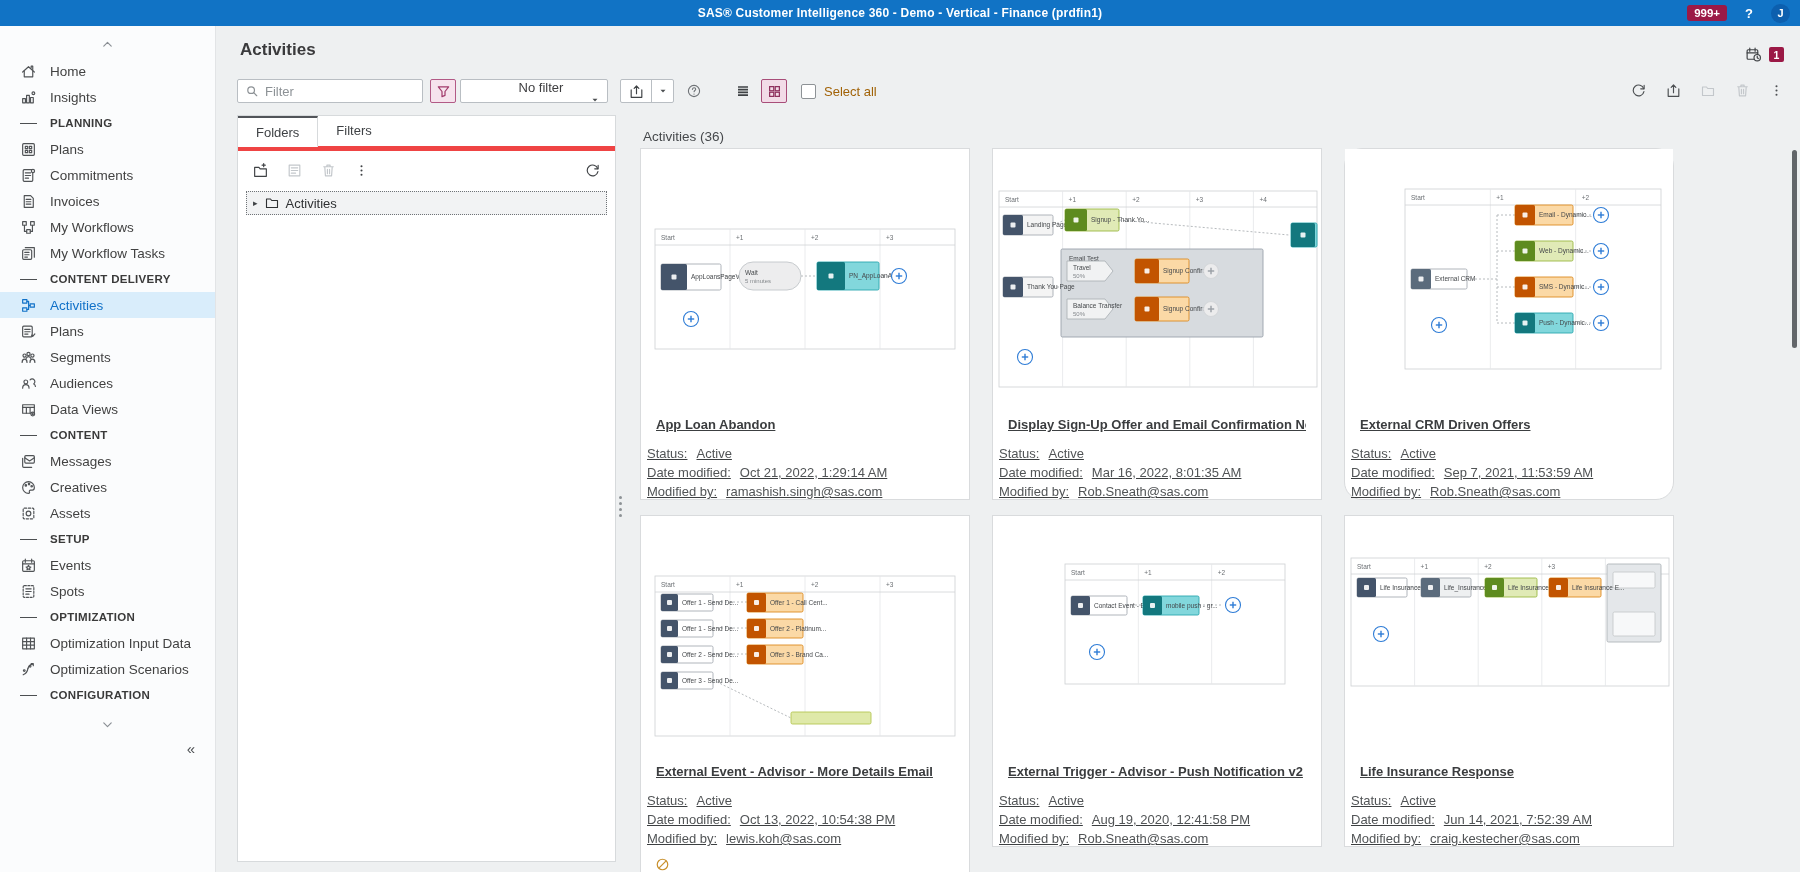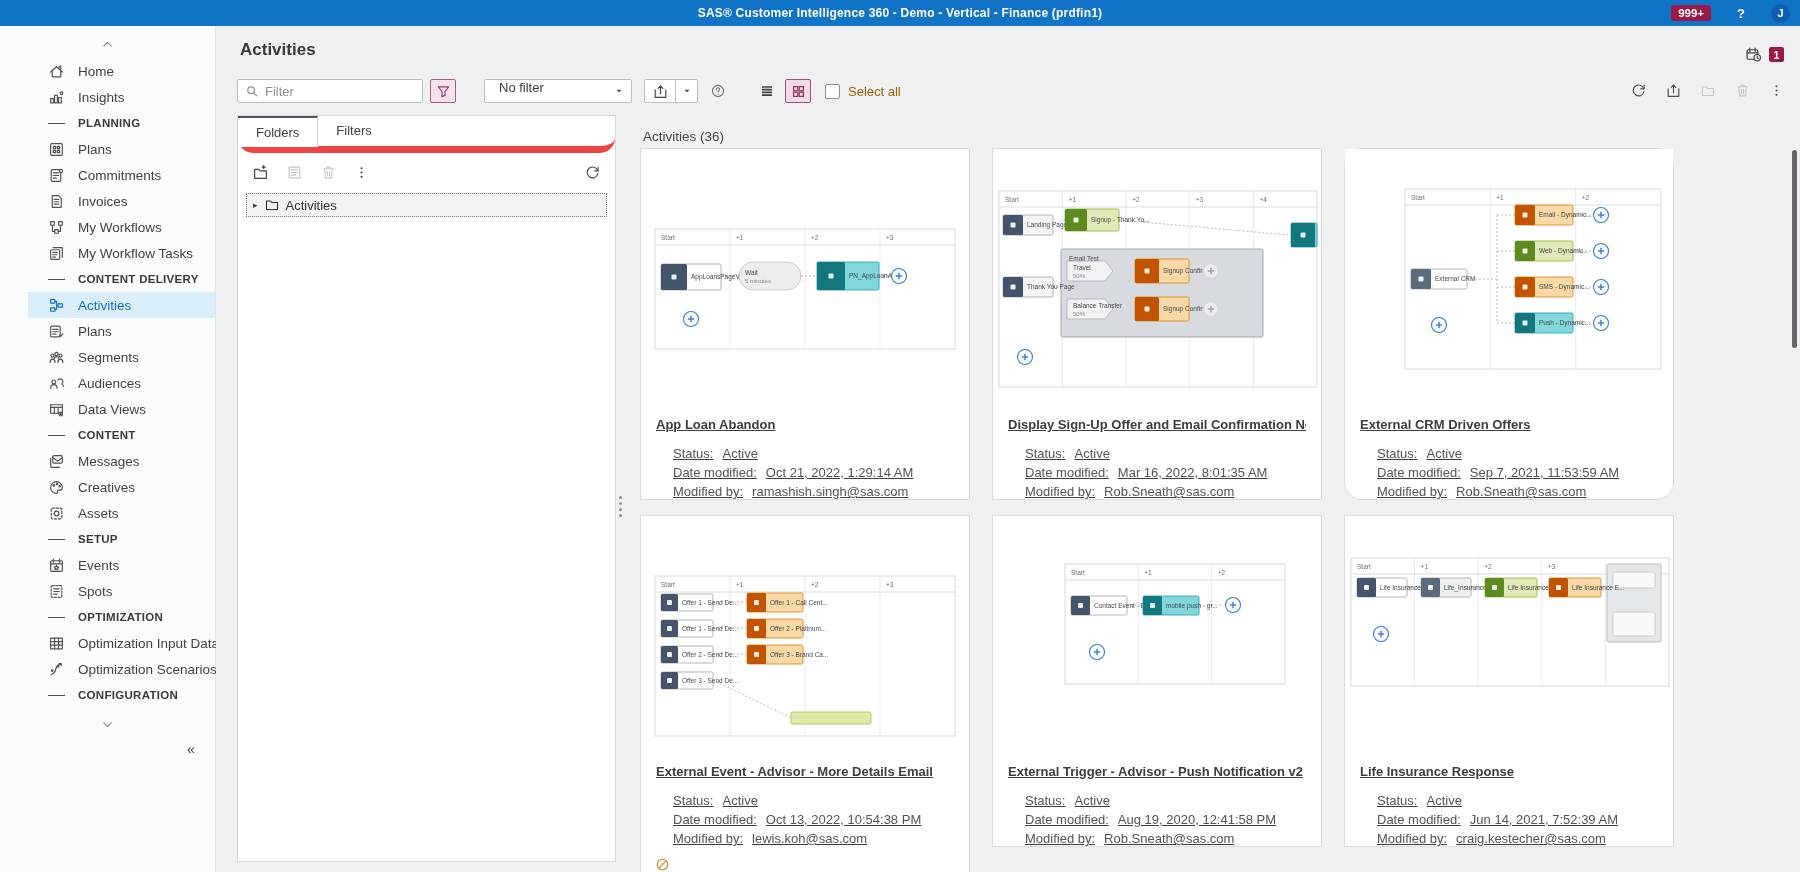--- a/index.html
+++ b/index.html
@@ -5,30 +5,30 @@
   * { margin:0; padding:0; box-sizing:border-box; }
   html,body { width:1800px; height:872px; overflow:hidden; }
   body { font-family:"Liberation Sans", sans-serif; background:#eef0f1; position:relative; color:#3c3f41; }
   .ic { display:inline-flex; align-items:center; justify-content:center; }
   .ic svg { display:block; }
 
   
   .topbar { position:absolute; left:0; top:0; width:1800px; height:26px; background:#1173c5; }
   .topbar-title { position:absolute; left:0; right:0; top:0; height:26px; line-height:26px; text-align:center;
     color:#fff; font-size:12px; font-weight:600; letter-spacing:.2px; }
-  .topbar-right { position:absolute; right:10px; top:0; height:26px; display:flex; align-items:center; gap:26px; }
+  .topbar-right { position:absolute; right:10px; top:0; height:26px; display:flex; align-items:center; gap:18px; }
   .badge999 { background:#9b1946; color:#fff; font-size:11.5px; font-weight:bold; padding:2px 7px; border-radius:3px; }
   .help-q { color:#fff; font-size:13px; font-weight:bold; cursor:pointer; }
   .avatar { width:19px; height:19px; border-radius:50%; background:#0c5fae; color:#fff; font-size:11px; font-weight:bold;
     display:flex; align-items:center; justify-content:center; cursor:pointer; }
 
   
   .sidebar { position:absolute; left:0; top:26px; width:216px; bottom:0; background:#fbfcfd; border-right:1px solid #e2e4e6; }
   .side-chevron { position:absolute; top:10px; left:0; right:0; display:flex; justify-content:center; color:#8a8f94; cursor:pointer; }
-  .side-list { position:absolute; top:32px; left:0; right:0;margin-left:28px; }
+  .side-list { position:absolute; top:32px; left:0; right:0; }
   .side-item { height:26px; display:flex; align-items:center; padding-left:20px; gap:13px; font-size:13.5px; color:#424242; cursor:pointer; white-space:nowrap; }
   .side-item .ic { width:17px; height:17px; color:#505356; flex:none; }
   .side-item.selected { background:#d9edfb; color:#1071c8; }
   .side-item.selected .ic { color:#1071c8; }
   .side-section { height:26px; display:flex; align-items:center; padding-left:20px; gap:13px; font-size:11.5px; font-weight:bold; color:#3a3a3a; letter-spacing:.3px; white-space:nowrap; }
   .side-section .dash { width:17px; border-top:1.6px solid #4c4f52; flex:none; }
   .side-chevron-down { position:absolute; top:690px; left:0; right:0; display:flex; justify-content:center; color:#8a8f94; cursor:pointer; }
   .side-collapse { position:absolute; top:714px; right:20px; color:#4c4f52; font-size:15px; cursor:pointer; }
 
   
@@ -37,57 +37,57 @@
   .header-icons { position:absolute; right:16px; top:20px; display:flex; align-items:center; gap:7px; color:#3f4245; }
   .cal-badge { min-width:15px; height:15px; background:#9b1946; color:#fff; font-size:10.5px; font-weight:bold;
     display:flex; align-items:center; justify-content:center; border-radius:2px; padding:0 3px; }
 
   .toolbar { position:absolute; left:21px; top:52px; height:26px; display:flex; align-items:center; }
   .search-box { width:186px; height:24px; background:#fff; border:1px solid #b9bec3; border-radius:2px; display:flex; align-items:center; padding:0 7px; gap:6px; color:#8d9296; }
   .search-box input { border:none; outline:none; width:100%; font-size:13px; color:#c2410c; font-family:inherit; background:transparent; }
   .search-box input::placeholder { color:#8d9296; }
   .funnel-btn { width:26px; height:24px; margin-left:7px; background:#f6e3ed; border:1px solid #b25a86; border-radius:2px;
     display:flex; align-items:center; justify-content:center; color:#a13a6b; cursor:pointer; }
-  .dropdown { margin-left:28px; width:148px; height:24px; background:#fff; border:1px solid #b9bec3; border-radius:2px;
-    display:flex; align-items:flex-start; font-size:13px; color:#3d3d3f; padding-left:14px; cursor:pointer; }
+  .dropdown { margin-left:4px; width:148px; height:24px; background:#fff; border:1px solid #b9bec3; border-radius:2px;
+    display:flex; align-items:center; font-size:13px; color:#3d3d3f; padding-left:14px; cursor:pointer;flex-direction:column; }
   .dd-caret { margin-left:auto; width:24px; height:100%; display:flex; align-items:center; justify-content:center; color:#4c4f52; }
   .split-btn { margin-left:12px; display:flex; height:24px; border:1px solid #b9bec3; background:#fff; border-radius:2px; }
   .split-main { width:30px; display:flex; align-items:center; justify-content:center; color:#3f4245; cursor:pointer; }
   .split-caret { width:22px; border-left:1px solid #b9bec3; display:flex; align-items:center; justify-content:center; color:#4c4f52; cursor:pointer; }
   .help-btn { margin-left:12px; color:#6e7276; cursor:pointer; }
   .viewtoggle { margin-left:28px; display:flex; gap:5px; }
   .vt-btn { width:26px; height:24px; display:flex; align-items:center; justify-content:center; color:#3f4245; border:1px solid transparent; border-radius:2px; cursor:pointer; }
   .vt-btn.selected { background:#f2dbe7; border-color:#a84d79; color:#8e2f5d; }
   .selectall { margin-left:14px; display:flex; align-items:center; gap:8px; font-size:13px; color:#a16207; cursor:pointer; }
   .cb { width:15px; height:15px; background:#fff; border:1px solid #8d9296; border-radius:2px; }
   .main-right-icons { position:absolute; right:16px; top:56px; display:flex; gap:18px; align-items:center; color:#4c4f52; }
   .main-right-icons .disabled, .panel-toolbar .disabled { color:#c3c7cb; }
 
   
   .panel { position:absolute; left:21px; top:89px; width:379px; bottom:10px; background:#fff; border:1px solid #d7dadc; }
-  .tabs { display:flex; border-bottom:7px solid #ef4444;border-radius:15px; }
+  .tabs { display:flex; border-bottom:5px solid #ef4444; }
   .tab { padding:7px 18px 6px; font-size:13px; color:#3f4245; cursor:pointer; }
   .tab.active { background:#fff; border-right:1px solid #d7dadc; border-top:2px solid #515459; margin-bottom:-1px; border-bottom:1px solid #fff; }
   .panel-toolbar { display:flex; align-items:center; gap:17px; padding:11px 14px 9px; color:#3f4245; }
   .panel-refresh { margin-left:auto; }
   .tree-row { margin:3px 8px; height:24px; border:1px dotted #6f7377; background:#f2f3f4; display:flex; align-items:center; padding:0 6px; gap:6px; font-size:13px; color:#2f3133; cursor:pointer; }
   .tree-caret { font-size:9px; color:#3f4245; }
 
   .splitter { position:absolute; left:400px; top:455px; width:8px; height:50px; display:flex; flex-direction:column; align-items:center; justify-content:center; gap:3px; cursor:col-resize; }
   .splitter i { width:3px; height:3px; border-radius:50%; background:#8d9296; }
 
   
   .cards-region { position:absolute; left:424px; top:89px; right:26px; bottom:0; overflow:hidden; }
   .cards-header { position:absolute; left:3px; top:14px; font-size:13.5px; color:#46494c; }
   .cards-grid { position:absolute; left:0; top:33px; right:0; bottom:0; }
   .card { position:absolute; width:330px; background:#fff; border:1px solid #d9dbdd; cursor:pointer;text-decoration:underline; }
   .thumb { width:100%; background:#fff; }
   .thumb svg { display:block; }
   .card-title { margin:13px 15px 0; font-size:13px; font-weight:bold; color:#3b3d3f; white-space:nowrap; overflow:hidden; }
-  .meta { margin:12px 32px 0; }
+  .meta { margin:12px 6px 0; }
   .meta-row { font-size:13px; color:#515456; line-height:19px; white-space:nowrap; overflow:hidden; }
   .meta-row .mv { margin-left:9px; }
   .card-flag { position:absolute; left:14px; bottom:14px; color:#c9912e; }
 
   
   .vscroll { position:absolute; right:2px; top:96px; bottom:4px; width:7px; }
   .vscroll-thumb { position:absolute; left:1px; top:28px; width:5px; height:198px; background:#63666a; border-radius:3px; cursor:pointer; }
 </style>
 </head>
 <body>

